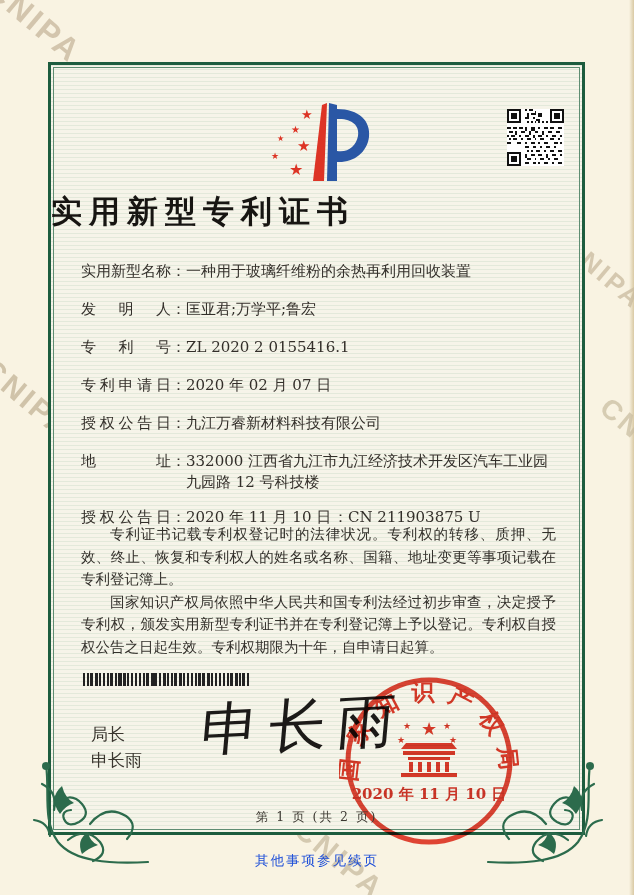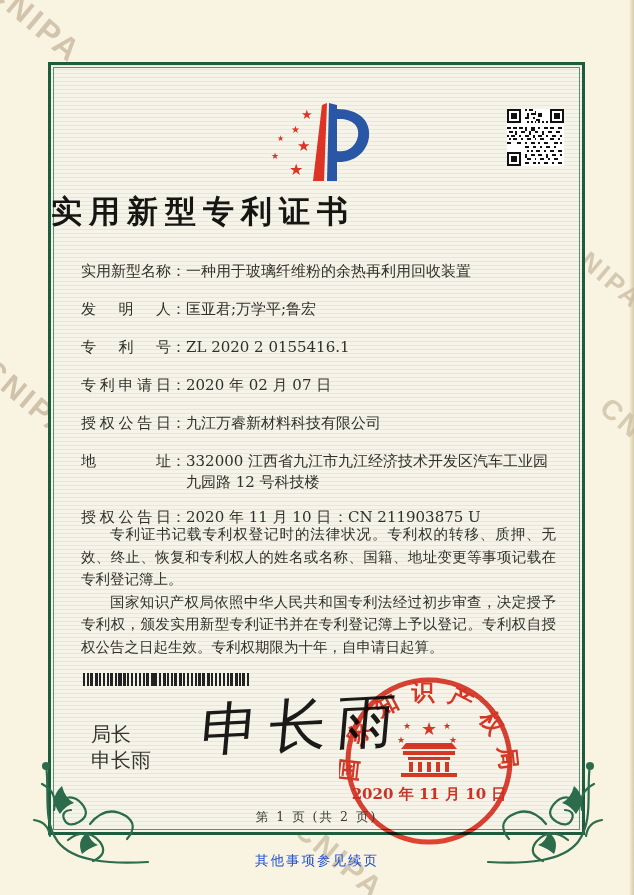--- a/index.html
+++ b/index.html
@@ -53,21 +53,21 @@
   .law{position:absolute;left:30px;right:26px;top:458px;font-size:14.5px;
        line-height:22.5px;text-align:justify;color:#33302b;}
   .law p{margin:0;text-indent:2em;}
   
   .barcode{position:absolute;left:32px;top:608px;width:166px;height:13px;
     background:
       repeating-linear-gradient(90deg,#222 0 2px,transparent 2px 4px),
       repeating-linear-gradient(90deg,#222 0 1px,transparent 1px 7px),
       repeating-linear-gradient(90deg,transparent 0 5px,#222 5px 6px,transparent 6px 11px);
   }
-  .signer{position:absolute;left:40px;top:656px;font-size:20px;color:#3a362f;line-height:26px;
+  .signer{position:absolute;left:40px;top:656px;font-size:17px;color:#3a362f;line-height:26px;
           font-family:"DejaVu Sans","Liberation Sans",sans-serif;}
   .signature{position:absolute;left:150px;top:622px;font-size:58px;color:#1c1a18;
      letter-spacing:10px;transform:rotate(-3deg) skewX(-8deg);white-space:nowrap;}
   .seal{position:absolute;left:288px;top:606px;width:180px;height:180px;
         mix-blend-mode:multiply;opacity:.92;}
   .page-ind{position:absolute;left:0;right:0;bottom:6px;text-align:center;
             font-size:12.5px;color:#3c3831;letter-spacing:2px;}
   .footer-note{position:absolute;left:0;right:0;top:852px;text-align:center;
                font-size:13.5px;color:#1d4ed8;letter-spacing:2px;z-index:2;}
   .flourish{position:absolute;width:126px;height:112px;z-index:3;}

